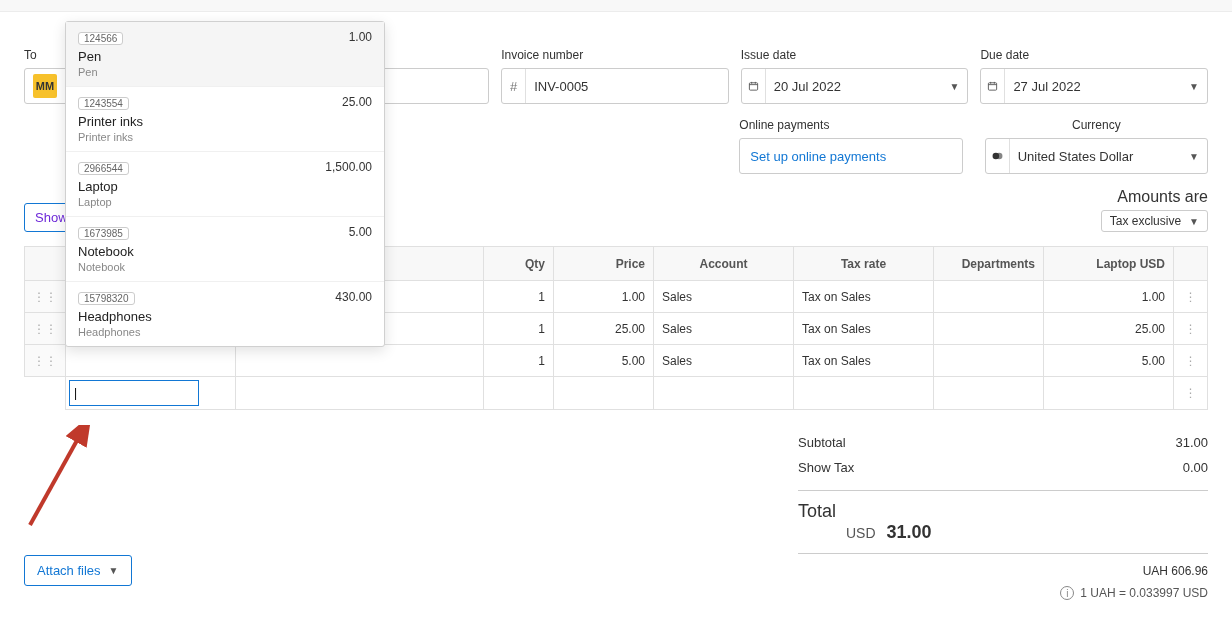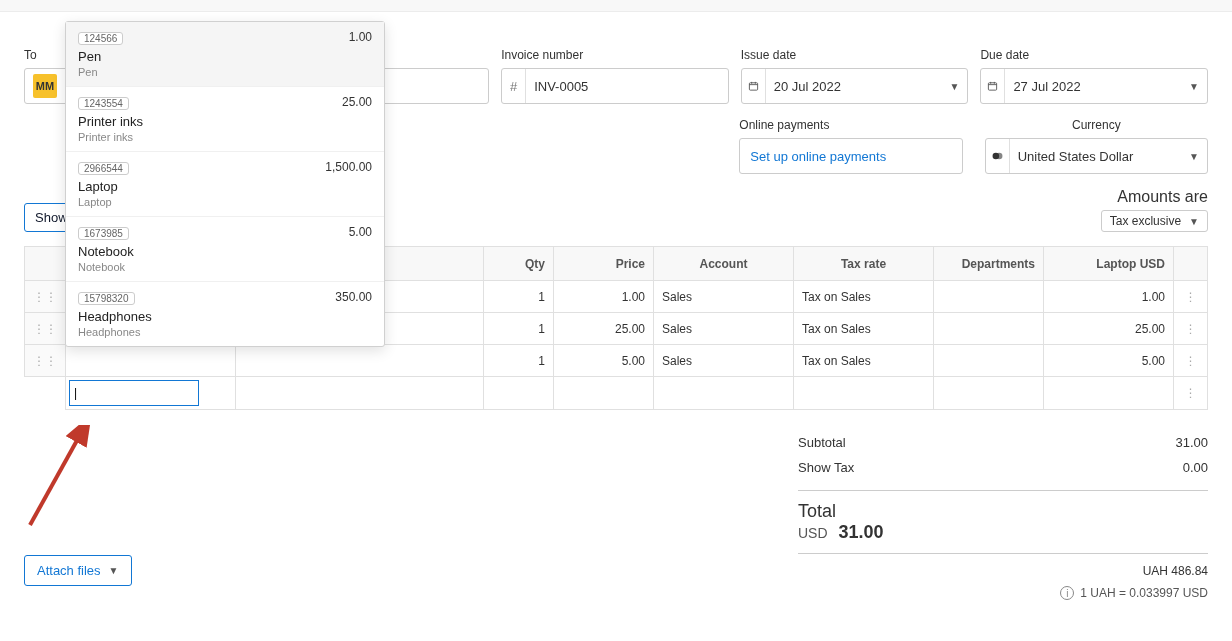--- a/index.html
+++ b/index.html
@@ -70,21 +70,21 @@
   .currency-icon {
     width: 24px; text-align: center; border-right: 1px solid #e0e0e0;
     height: 100%; display: flex; align-items: center; justify-content: center;
     margin-left: -8px; margin-right: 8px; padding: 0 6px; font-size: 11px; font-weight: bold;
   }
   .row3 {
     display: flex; align-items: flex-end; justify-content: space-between;
     margin-bottom: 14px;
   }
   .show-btn {
-    border: 1px solid #1277d4; color: #0f172a; background: #fff;
+    border: 1px solid #1277d4; color: #6d28d9; background: #fff;
     border-radius: 3px; padding: 6px 10px; font-size: 13px; cursor: pointer;
   }
   .amounts-block { text-align: right; }
   .amounts-label { font-size: 16px; color: #333; margin-bottom: 4px; }
   .tax-select {
     border: 1px solid #ccc; border-radius: 3px; padding: 3px 8px; display: inline-flex;
     align-items: center; font-size: 12px; background: #fff; cursor: pointer;
   }
   
   .tbl { width: 100%; border-collapse: collapse; }
@@ -108,21 +108,21 @@
   .item-input {
     border: 1px solid #1277d4; height: 26px; width: 130px; padding: 0 4px; font-size: 12px;
   }
   
   .totals {
     width: 410px; margin-left: auto; padding-top: 20px; padding-right: 0;
   }
   .tot-row { display: flex; justify-content: space-between; padding: 5px 0; font-size: 13px; color: #333; }
   .tot-sep { border-top: 1px solid #ccc; margin: 10px 0; }
   .tot-total { display: flex; justify-content: space-between; align-items: baseline; font-size: 18px; flex-direction: column; }
-  .tot-total .cur { font-size: 14px; margin-right: 6px; color: #555; }
+  .tot-total .cur { font-size: 14px; margin-right: 6px; color: #555; margin-left: 48px; }
   .tot-total .amt { font-weight: 700; }
   .tot-sub { text-align: right; margin-top: 10px; font-size: 12px; color: #333; }
   .exch { display: flex; justify-content: flex-end; align-items: center; margin-top: 8px; font-size: 12px; color: #555; }
   .exch .info-icon { margin-right: 6px; color: #888; border: 1px solid #888; border-radius: 50%; width: 14px; height: 14px; display: inline-flex; align-items: center; justify-content: center; font-size: 10px;}
   
   .attach-btn {
     position: absolute; left: 24px; bottom: 14px;
     border: 1px solid #1277d4; color: #1277d4; background: #fff;
     border-radius: 3px; padding: 7px 12px; font-size: 13px; cursor: pointer;
     display: inline-flex; align-items: center;
@@ -313,21 +313,21 @@
     </div>
     <div class="tot-sep"></div>
     <div class="tot-total">
       <span>Total</span>
       <span>
         <span class="cur">USD</span>
         <span class="amt">31.00</span>
       </span>
     </div>
     <div class="tot-sep"></div>
-    <div class="tot-sub">UAH 486.84</div>
+    <div class="tot-sub">UAH 606.96</div>
     <div class="exch">
       <span class="info-icon">i</span>
       <span>1 UAH = 0.033997 USD</span>
     </div>
   </div>
 
   <button class="attach-btn">
     <span>Attach files</span>
     <span class="chev" style="margin-left:8px;">▼</span>
   </button>
@@ -354,21 +354,21 @@
     <div class="dd-desc">Laptop</div>
   </div>
   <div class="dd-item">
     <span class="dd-code">1673985</span>
     <span class="dd-price">5.00</span>
     <div class="dd-name">Notebook</div>
     <div class="dd-desc">Notebook</div>
   </div>
   <div class="dd-item">
     <span class="dd-code">15798320</span>
-    <span class="dd-price">350.00</span>
+    <span class="dd-price">430.00</span>
     <div class="dd-name">Headphones</div>
     <div class="dd-desc">Headphones</div>
   </div>
 </div>
 
 <svg class="arrow-svg" width="80" height="110">
   <defs>
     <marker id="ah" markerWidth="10" markerHeight="10" refX="2" refY="3" orient="auto">
       <path d="M0,0 L0,6 L8,3 z" fill="#c0392b"></path>
     </marker>

